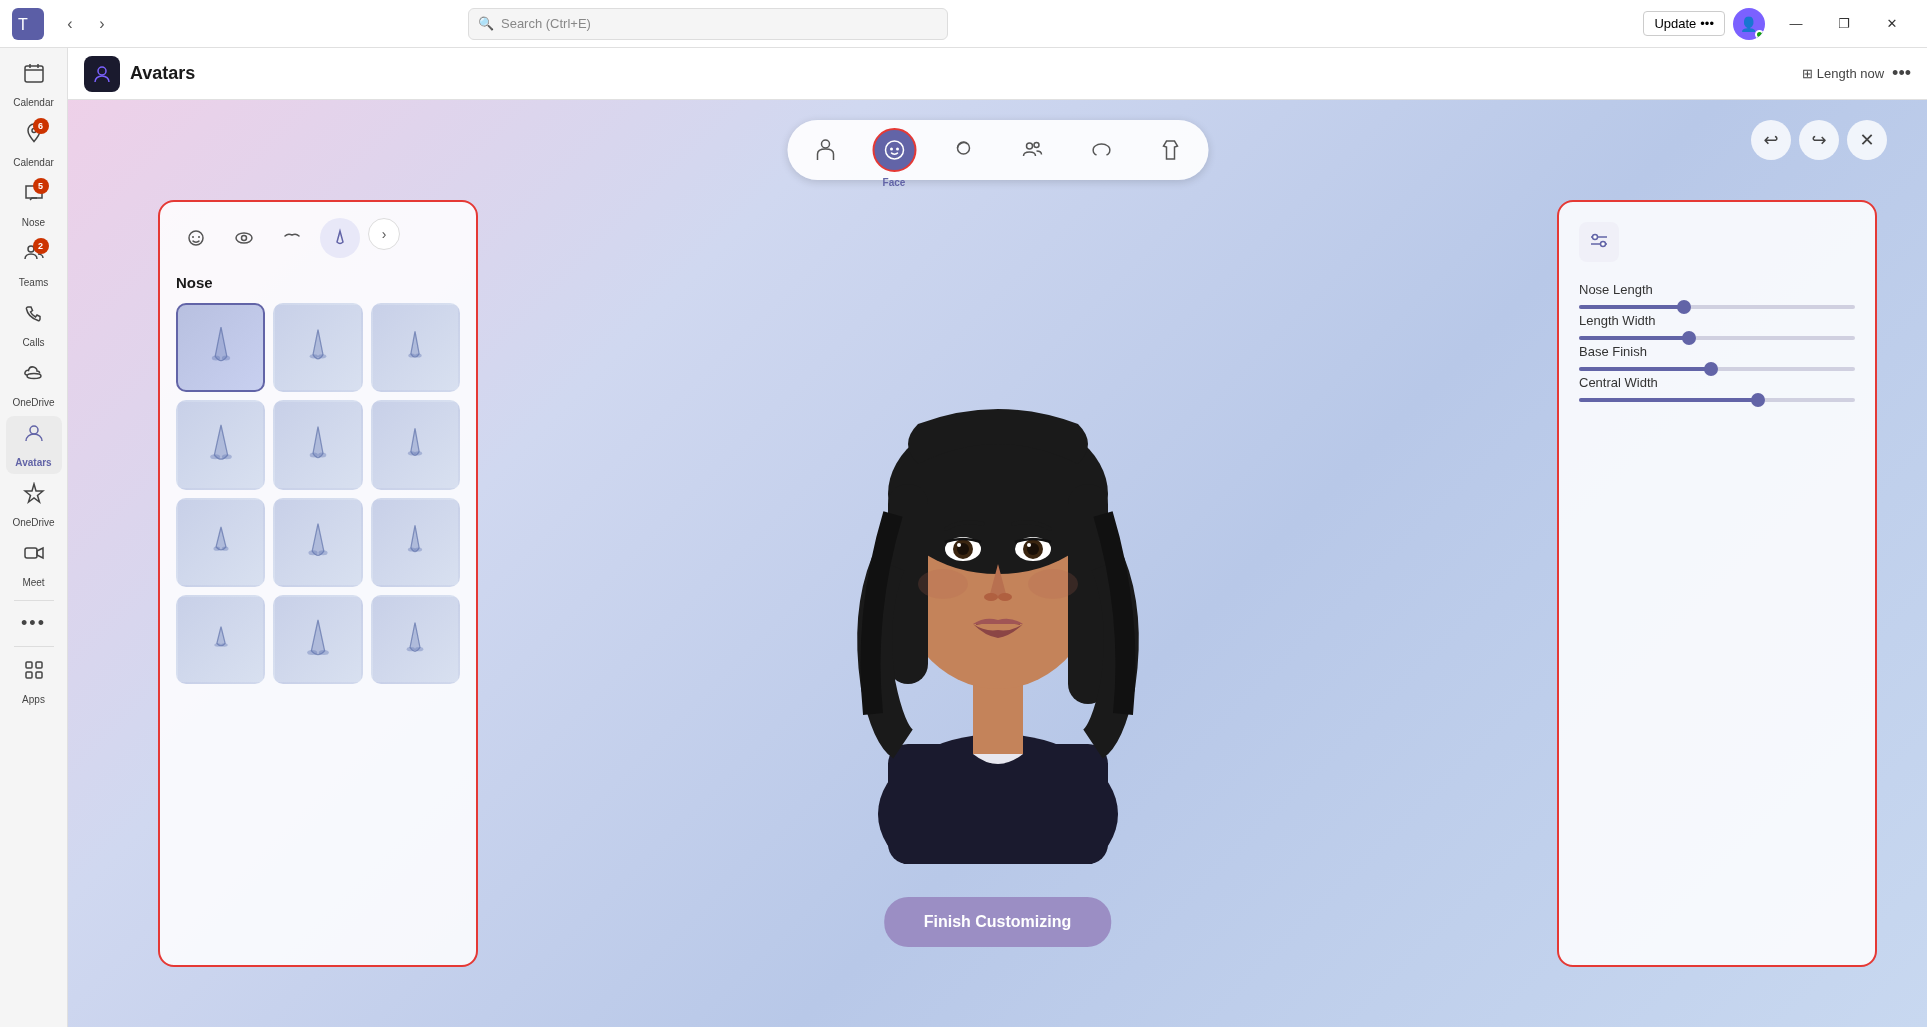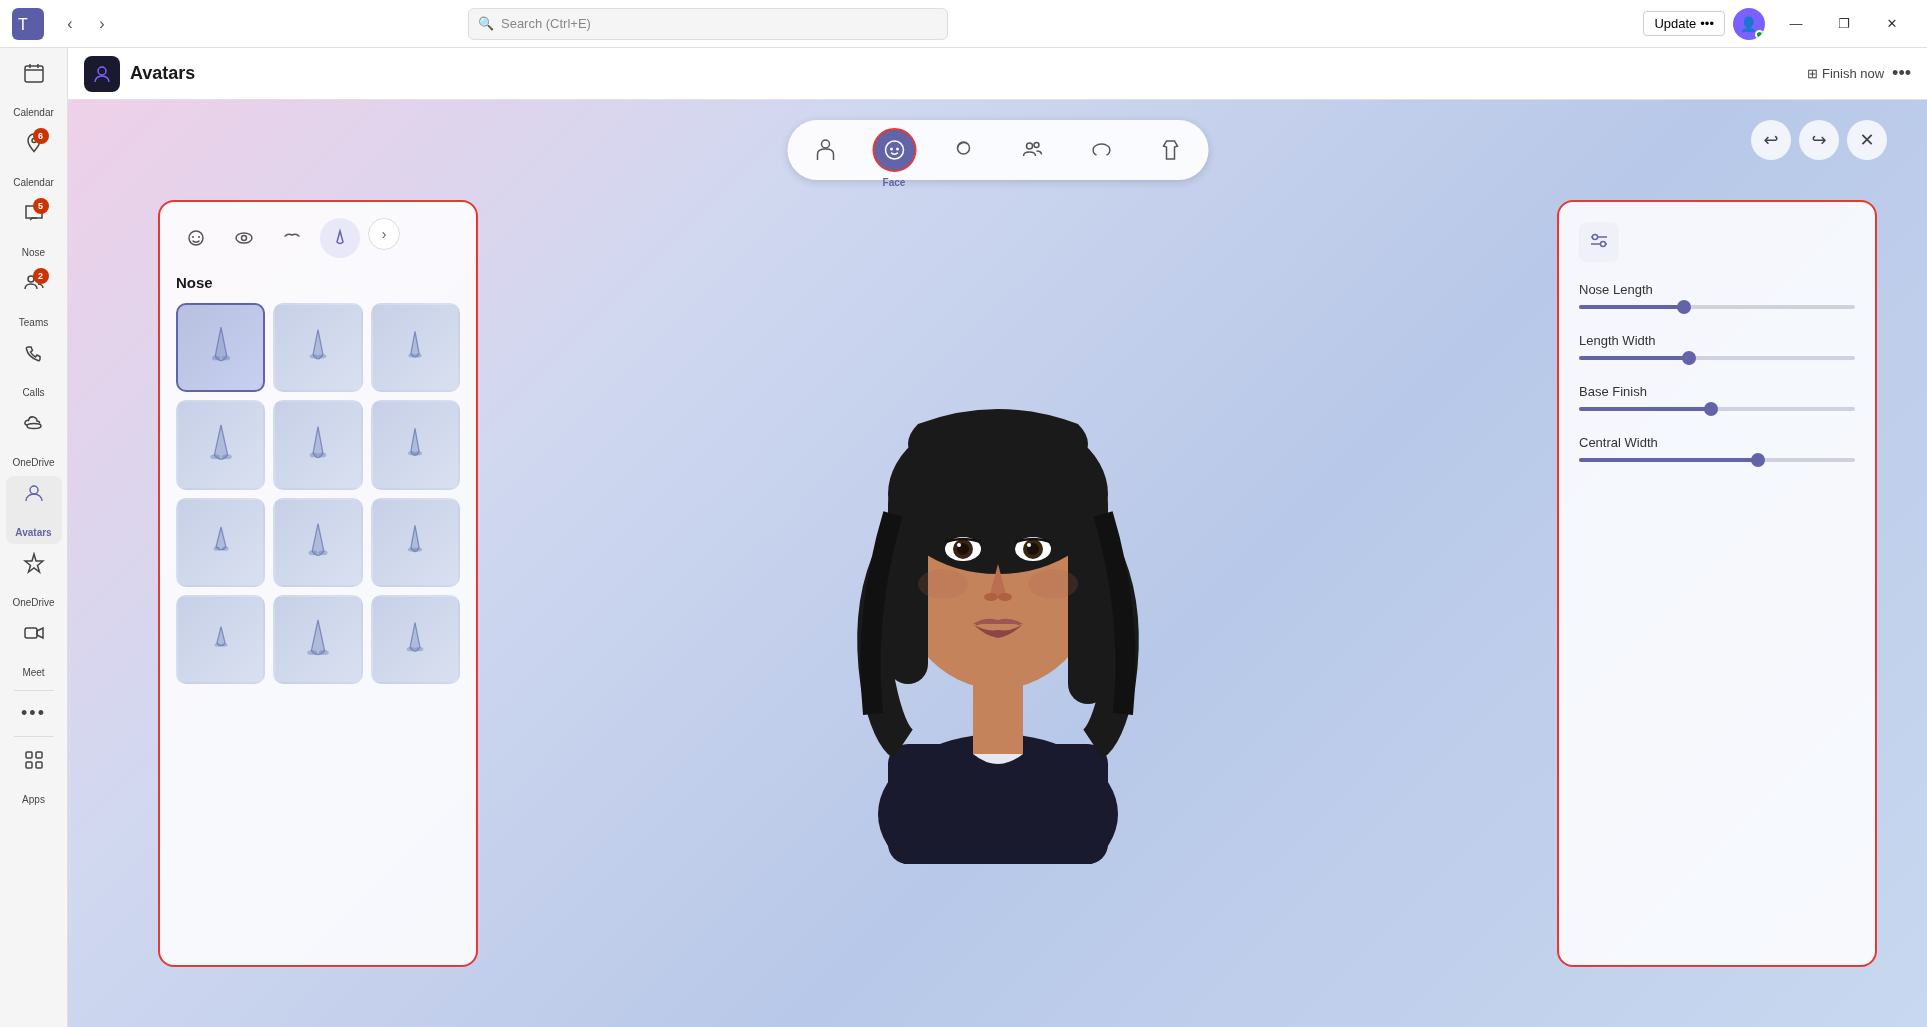--- a/index.html
+++ b/index.html
@@ -20,21 +20,21 @@
     .avatar-btn { width: 32px; height: 32px; border-radius: 50%; background: #7b61ff; border: none; cursor: pointer; overflow: hidden; display: flex; align-items: center; justify-content: center; color: #fff; font-size: 14px; position: relative; }
     .avatar-btn .online-dot { position: absolute; bottom: 1px; right: 1px; width: 9px; height: 9px; background: #13a10e; border-radius: 50%; border: 2px solid #fff; }
     .win-controls { display: flex; gap: 2px; }
     .win-controls button { background: none; border: none; cursor: pointer; width: 46px; height: 32px; font-size: 13px; color: #333; }
 
     
     .app-layout { display: flex; height: calc(1027px - 48px); }
 
     
     .sidebar { width: 68px; background: #f5f5f5; border-right: 1px solid #e0e0e0; display: flex; flex-direction: column; align-items: center; padding: 8px 0; gap: 2px; overflow: hidden; }
-    .sidebar-item { display: flex; flex-direction: column; align-items: center; width: 56px; padding: 6px 4px; border-radius: 8px; cursor: pointer; position: relative; gap: 18px; }
+    .sidebar-item { display: flex; flex-direction: column; align-items: center; width: 56px; padding: 6px 4px; border-radius: 8px; cursor: pointer; position: relative; gap: 8px; }
     .sidebar-item.active { background: #ebebeb; }
     .sidebar-icon { font-size: 20px; color: #444; position: relative; }
     .sidebar-label { font-size: 10px; color: #444; text-align: center; }
     .sidebar-item.active .sidebar-label { color: #5b5ea6; font-weight: 600; }
     .sidebar-item.active .sidebar-icon { color: #5b5ea6; }
     .badge { position: absolute; top: -4px; right: -4px; background: #cc3300; color: #fff; border-radius: 50%; width: 16px; height: 16px; font-size: 9px; display: flex; align-items: center; justify-content: center; font-weight: bold; }
     .sidebar-separator { width: 40px; height: 1px; background: #ddd; margin: 4px 0; }
 
     
     .main-content { flex: 1; display: flex; flex-direction: column; background: linear-gradient(135deg, #f0d0e8 0%, #d0d8f0 30%, #b8c8e8 60%, #c8d8f0 100%); position: relative; overflow: hidden; }
@@ -67,21 +67,21 @@
     .face-tab.active { background: #e8e8f8; color: #6264a7; }
     .face-tab-next { width: 32px; height: 32px; border-radius: 50%; border: 1px solid #ddd; background: #fff; cursor: pointer; font-size: 14px; color: #555; display: flex; align-items: center; justify-content: center; }
     .panel-title { font-size: 15px; font-weight: 600; color: #1a1a1a; margin-bottom: 12px; }
     .nose-grid { display: grid; grid-template-columns: repeat(3, 1fr); gap: 8px; }
     .nose-item { aspect-ratio: 1; border-radius: 10px; background: linear-gradient(135deg, #c8d0e8 0%, #d8e0f0 100%); cursor: pointer; display: flex; align-items: center; justify-content: center; overflow: hidden; border: 2px solid transparent; }
     .nose-item.selected { border-color: #6264a7; background: linear-gradient(135deg, #b8c0e0, #c8d0f0); }
 
     
     .right-panel { position: absolute; right: 50px; top: 100px; width: 320px; bottom: 60px; background: rgba(255,255,255,0.85); border-radius: 16px; border: 2px solid #e53935; padding: 20px; z-index: 5; overflow-y: auto; }
     .adjust-icon-btn { width: 40px; height: 40px; border-radius: 8px; background: #f0f0f8; border: none; cursor: pointer; font-size: 18px; color: #6264a7; display: flex; align-items: center; justify-content: center; margin-bottom: 20px; }
-    .slider-section { margin-bottom: 24px; }
+    .slider-section { margin-bottom: 4px; }
     .slider-label { font-size: 13px; color: #333; margin-bottom: 8px; font-weight: 500; }
     .slider-track { position: relative; height: 4px; background: #d0d0e0; border-radius: 2px; margin-bottom: 4px; }
     .slider-fill { position: absolute; left: 0; top: 0; height: 100%; border-radius: 2px; background: #6264a7; }
     .slider-thumb { position: absolute; top: 50%; transform: translate(-50%, -50%); width: 14px; height: 14px; border-radius: 50%; background: #6264a7; cursor: pointer; }
     .more-adjustments-btn { width: 100%; padding: 12px; background: none; border: 1px solid #ddd; border-radius: 8px; cursor: pointer; font-size: 13px; color: #444; margin-top: 20px; }
 
     
     .avatar-center { position: absolute; left: 50%; top: 50%; transform: translate(-50%, -50%); width: 420px; height: 600px; z-index: 3; display: flex; align-items: center; justify-content: center; }
     .avatar-figure { width: 100%; height: 100%; position: relative; }
 
@@ -251,21 +251,21 @@
       <div class="app-icon">
         <svg width="20" height="20" viewBox="0 0 20 20" fill="none">
             <circle cx="10" cy="7" r="4" stroke="#7b61ff" stroke-width="1.5"></circle>
             <path d="M3 18c0-3.5 3-6 7-6s7 2.5 7 6" stroke="#7b61ff" stroke-width="1.5"></path>
           </svg>
       </div>
       <span class="app-title">Avatars</span>
       <div class="app-top-bar-right">
         <button class="present-btn">
           <span>⊞</span>
-          <span>Finish now</span>
+          <span>Length now</span>
         </button>
         <button class="more-btn">•••</button>
       </div>
     </div>
 
     <div class="customization-area">
 
       <div class="category-toolbar">
         <button class="cat-btn">
           <svg width="24" height="24" viewBox="0 0 24 24" fill="none">
@@ -535,16 +535,17 @@
         <div class="slider-section">
           <div class="slider-label">Central Width</div>
           <div class="slider-track">
             <div class="slider-fill" style="width:65%"></div>
             <div class="slider-thumb" style="left:65%"></div>
           </div>
         </div>
 
       </div>
 
+      <button class="finish-btn">Finish Customizing</button>
 
     </div>
   </div>
 </div>
 
 </body></html>

